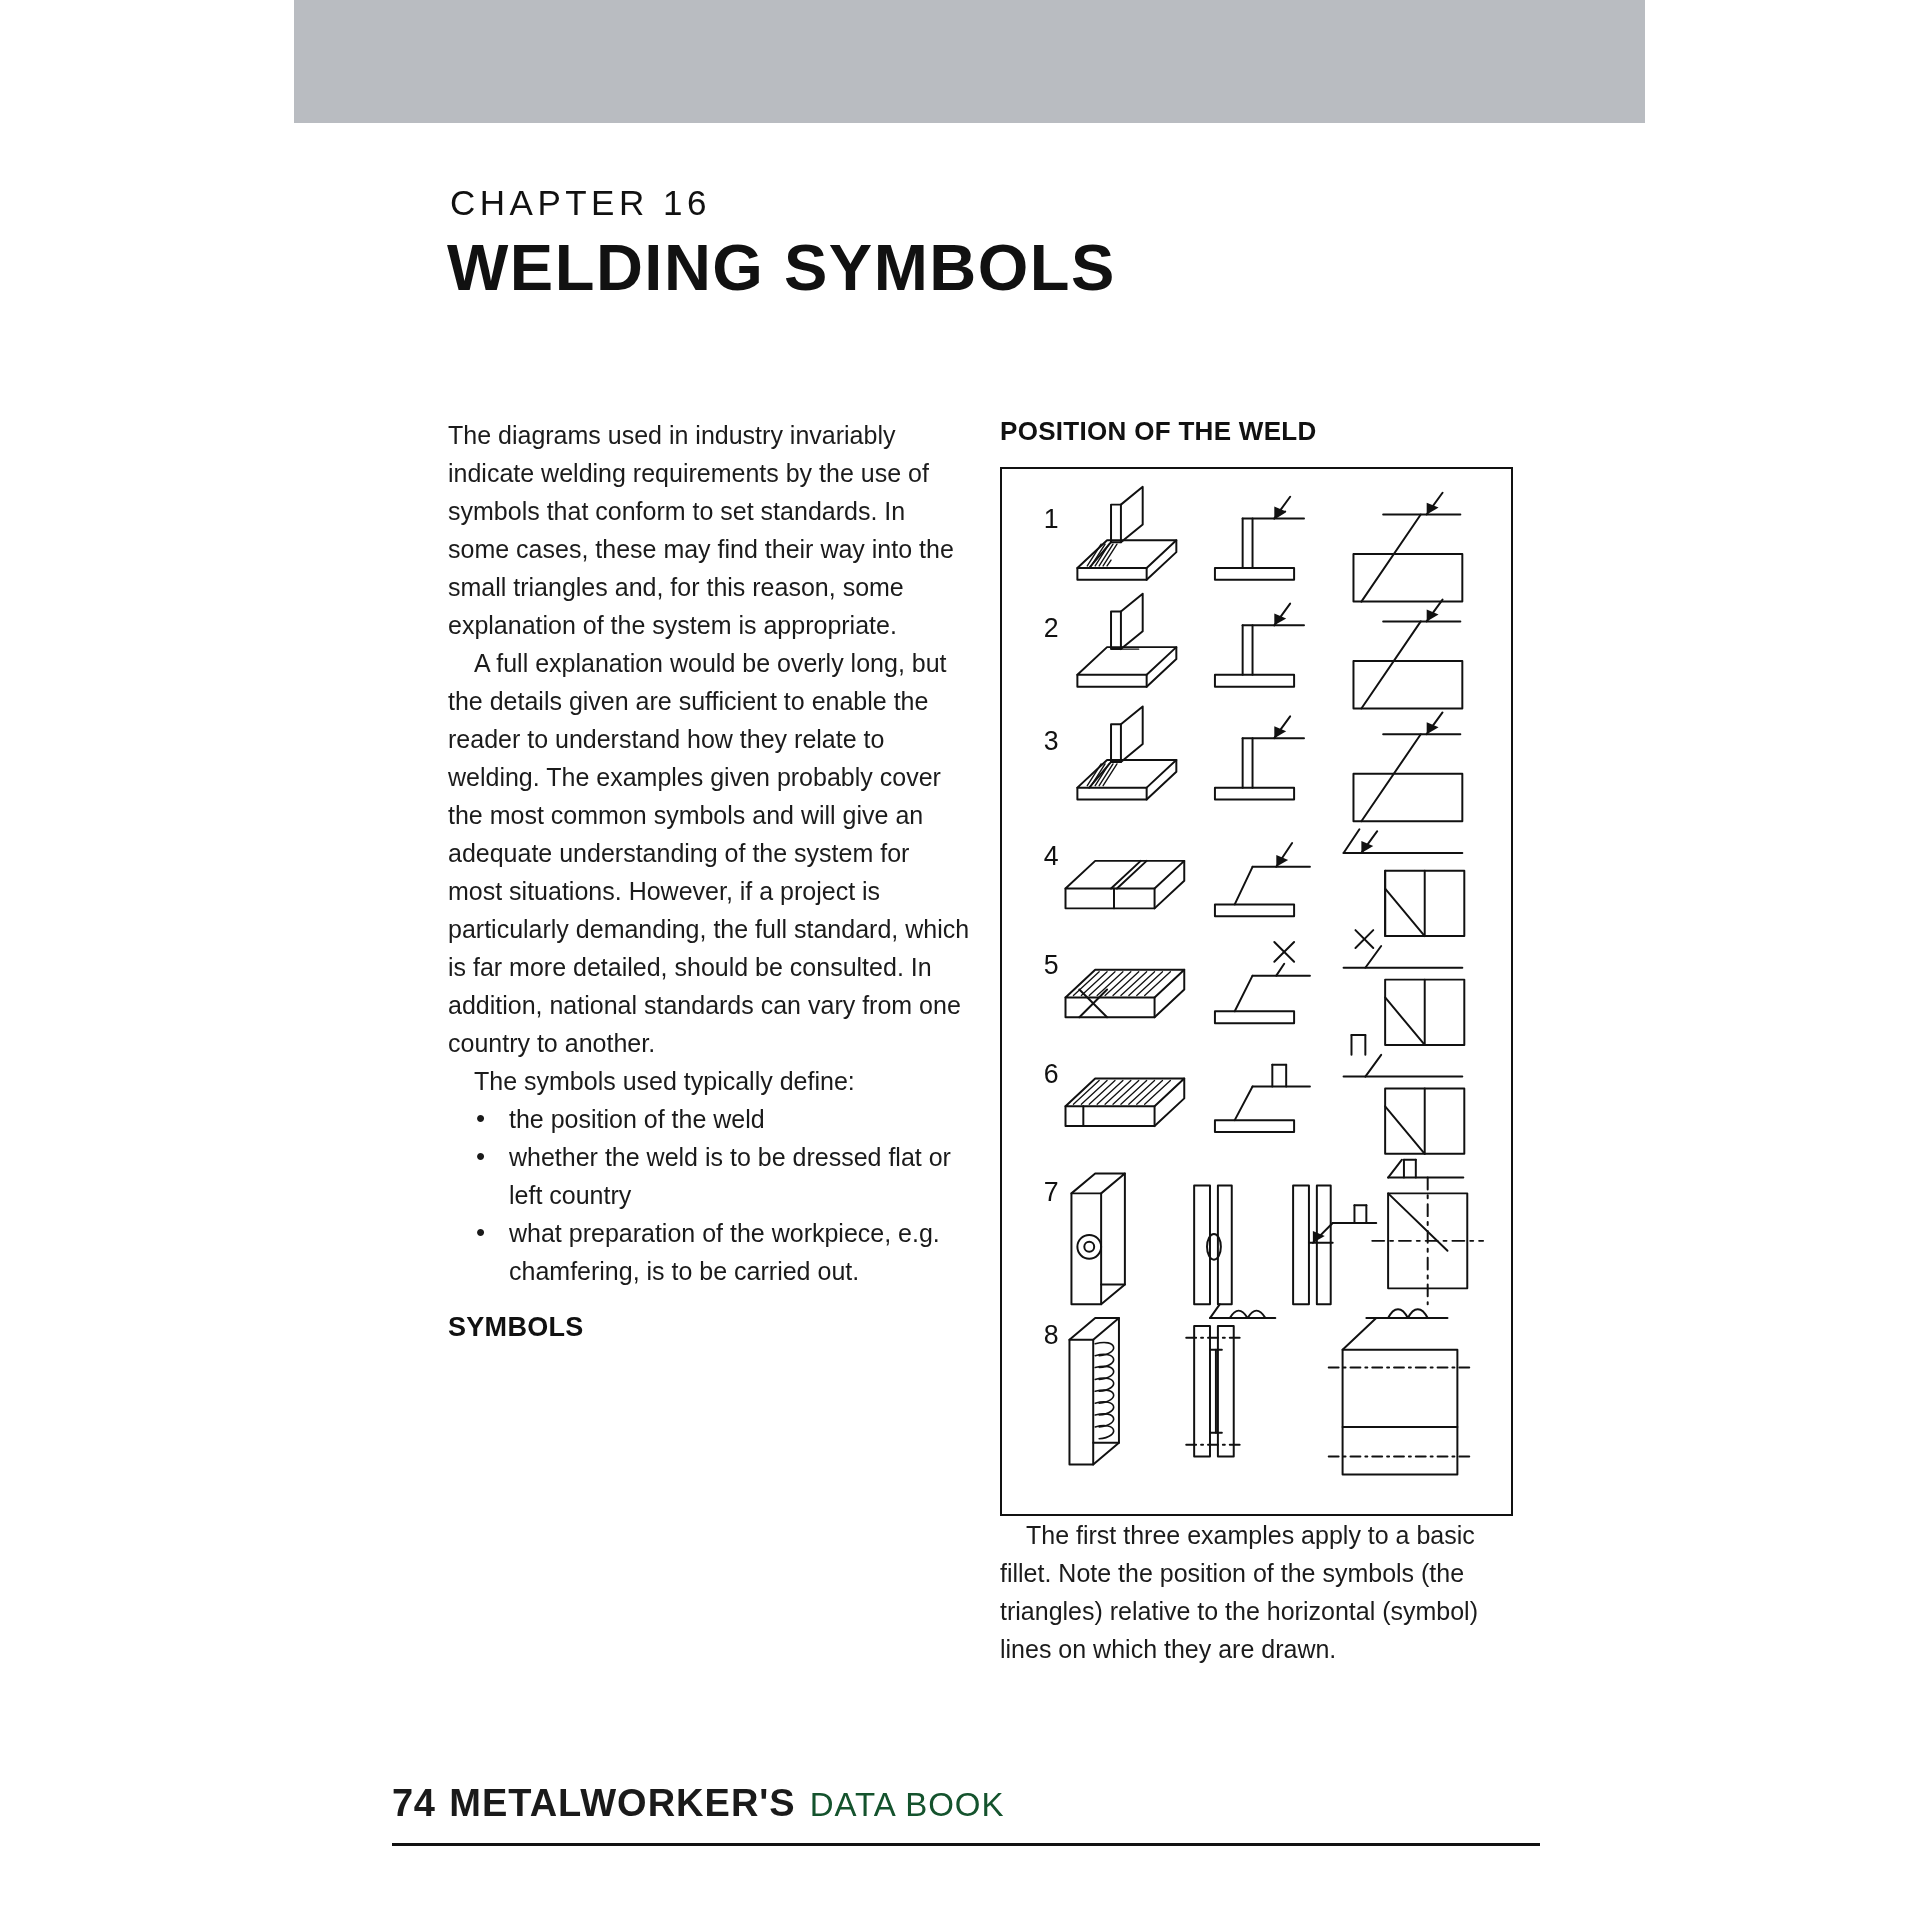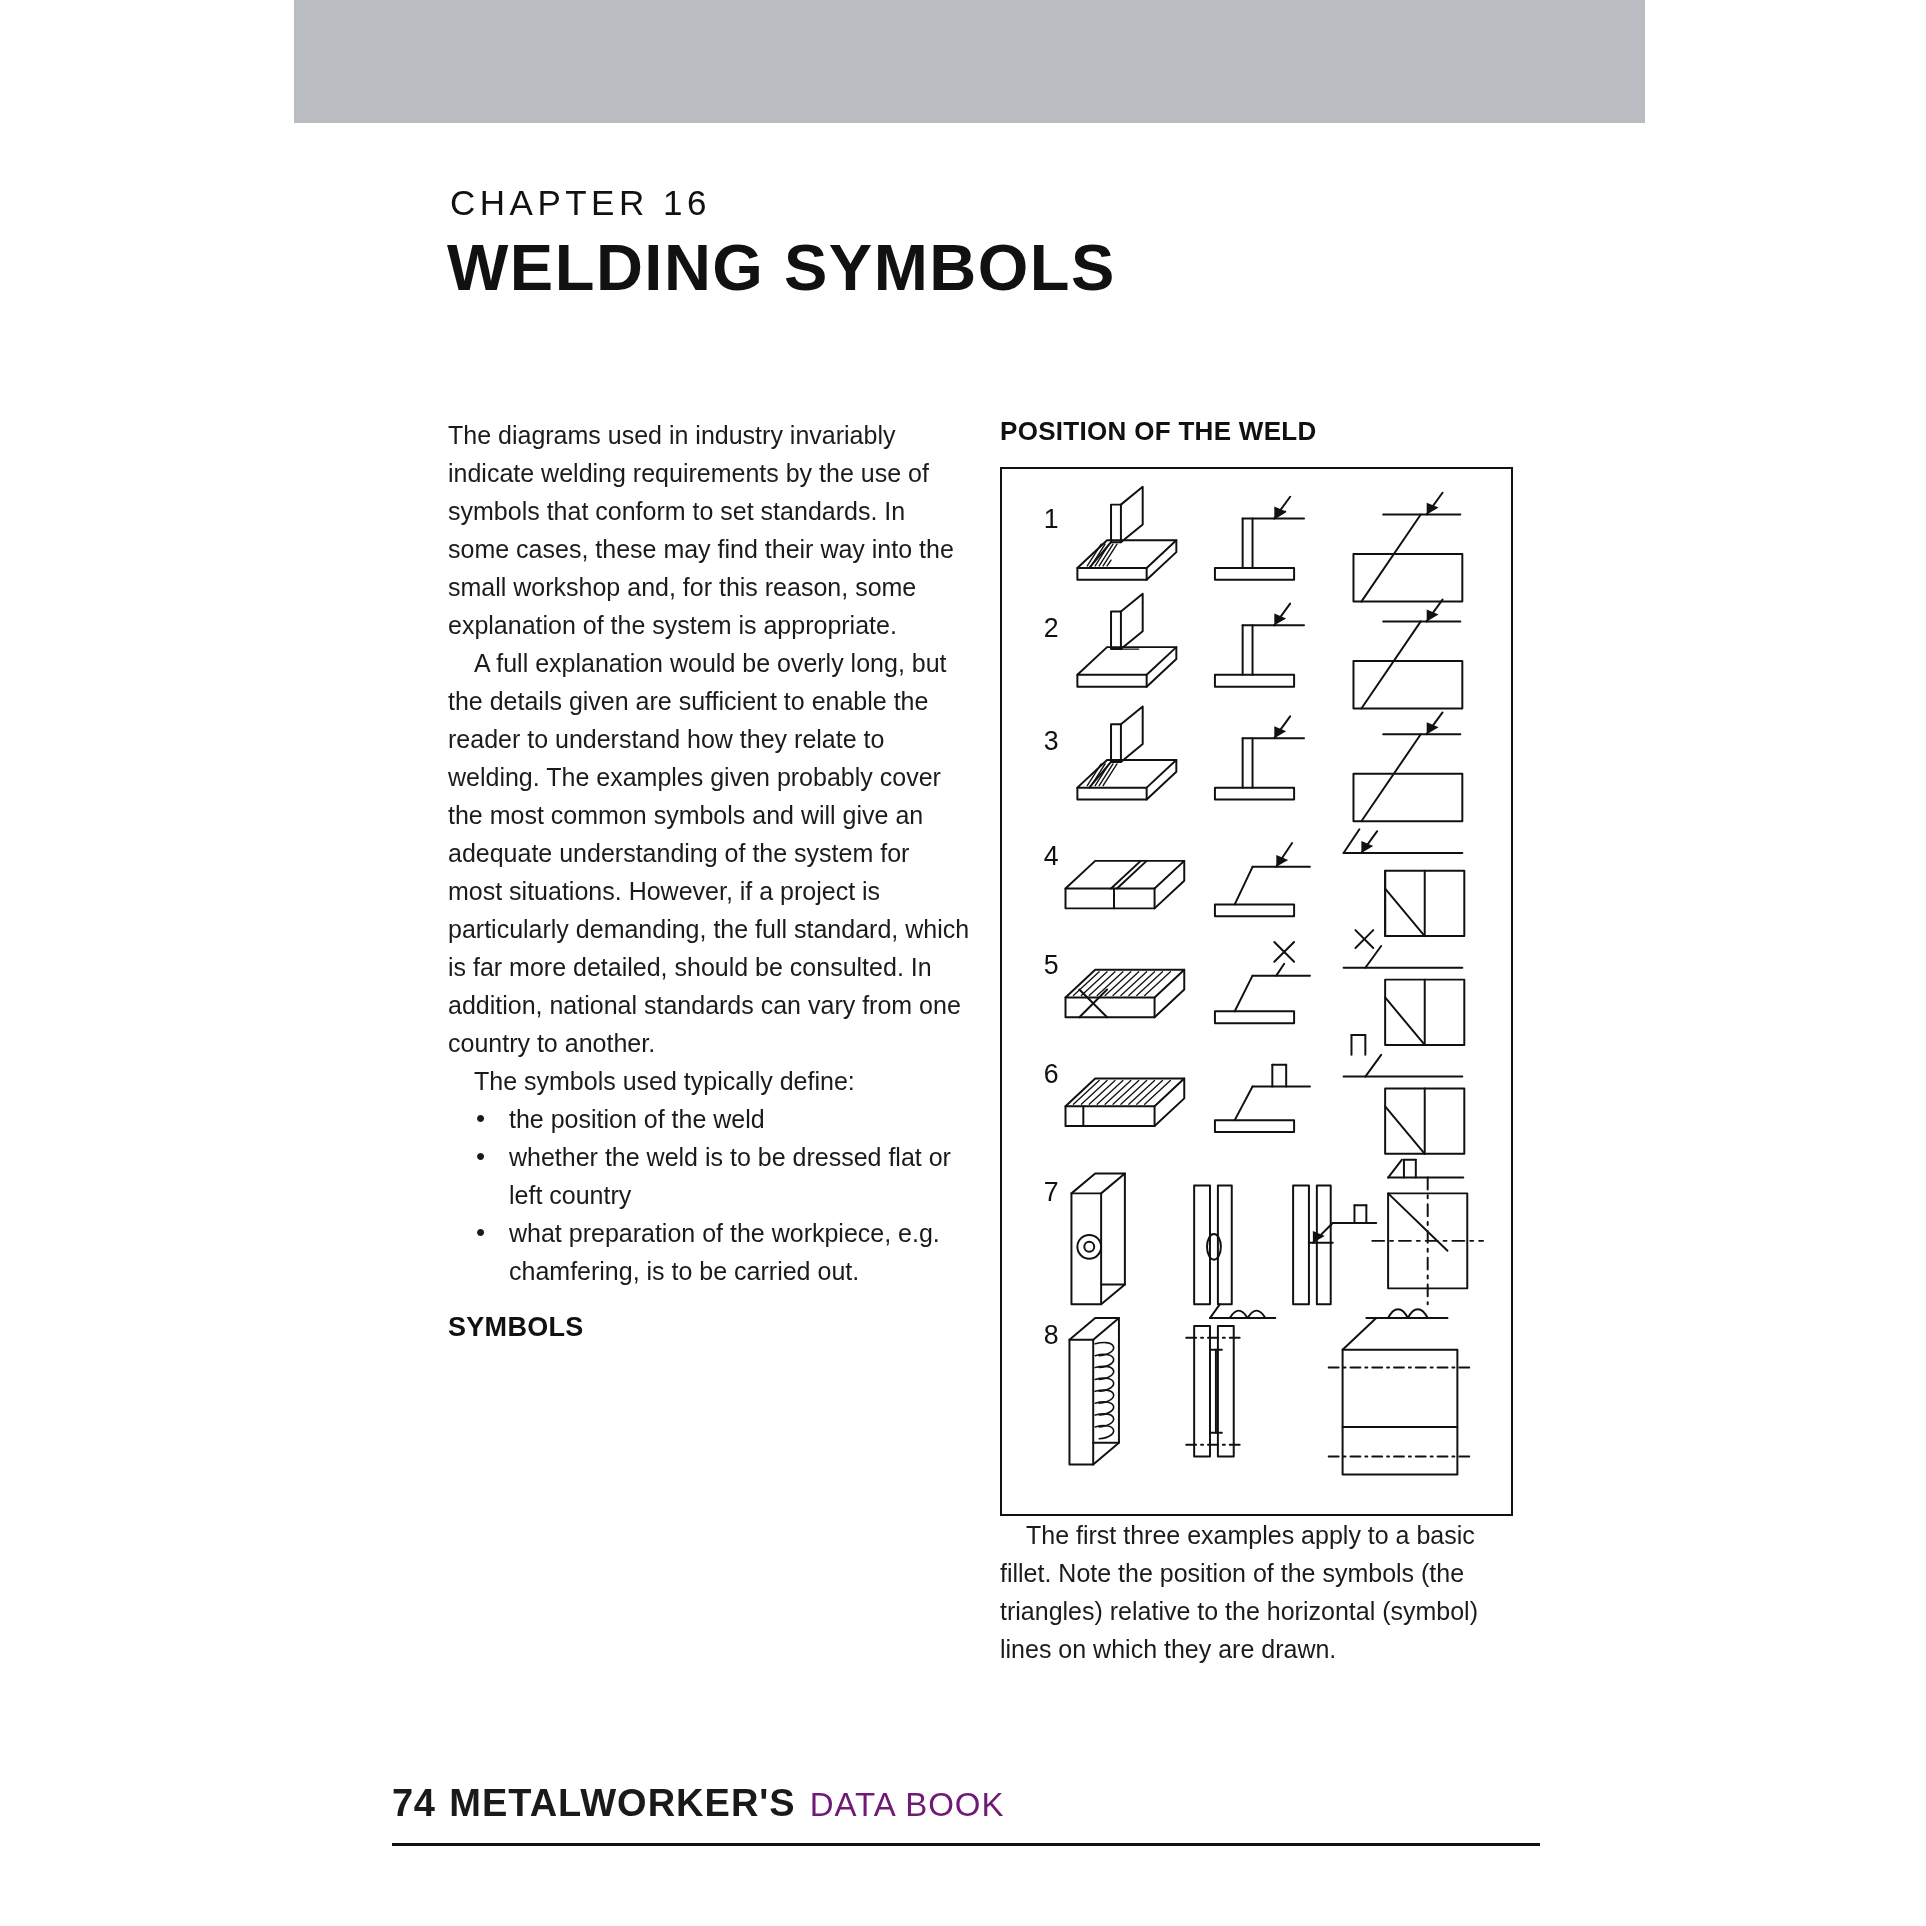--- a/index.html
+++ b/index.html
@@ -144,36 +144,36 @@
   }
   .brand {
     font-size: 38px;
     font-weight: 700;
     letter-spacing: 1px;
   }
   .brand-sub {
     font-size: 33px;
     font-weight: 400;
     letter-spacing: 1px;
-    color: #701a75;
+    color: #14532d;
   }
   svg { display: block; }
 </style>
 </head>
 <body>
 
 <div class="page">
 
   <div class="header-band"></div>
 
   <div class="chapter-label">CHAPTER 16</div>
   <div class="chapter-title">WELDING SYMBOLS</div>
 
   <div class="col-left">
-    <p class="body">The diagrams used in industry invariably indicate welding requirements by the use of symbols that conform to set standards. In some cases, these may find their way into the small workshop and, for this reason, some explanation of the system is appropriate.</p>
+    <p class="body">The diagrams used in industry invariably indicate welding requirements by the use of symbols that conform to set standards. In some cases, these may find their way into the small triangles and, for this reason, some explanation of the system is appropriate.</p>
     <p class="body indent">A full explanation would be overly long, but the details given are sufficient to enable the reader to understand how they relate to welding. The examples given probably cover the most common symbols and will give an adequate understanding of the system for most situations. However, if a project is particularly demanding, the full standard, which is far more detailed, should be consulted. In addition, national standards can vary from one country to another.</p>
     <p class="body indent">The symbols used typically define:</p>
     <ul class="bullets">
       <li>the position of the weld</li>
       <li>whether the weld is to be dressed flat or left country</li>
       <li>what preparation of the workpiece, e.g. chamfering, is to be carried out.</li>
     </ul>
     <h2 class="sub">SYMBOLS</h2>
   </div>
 

